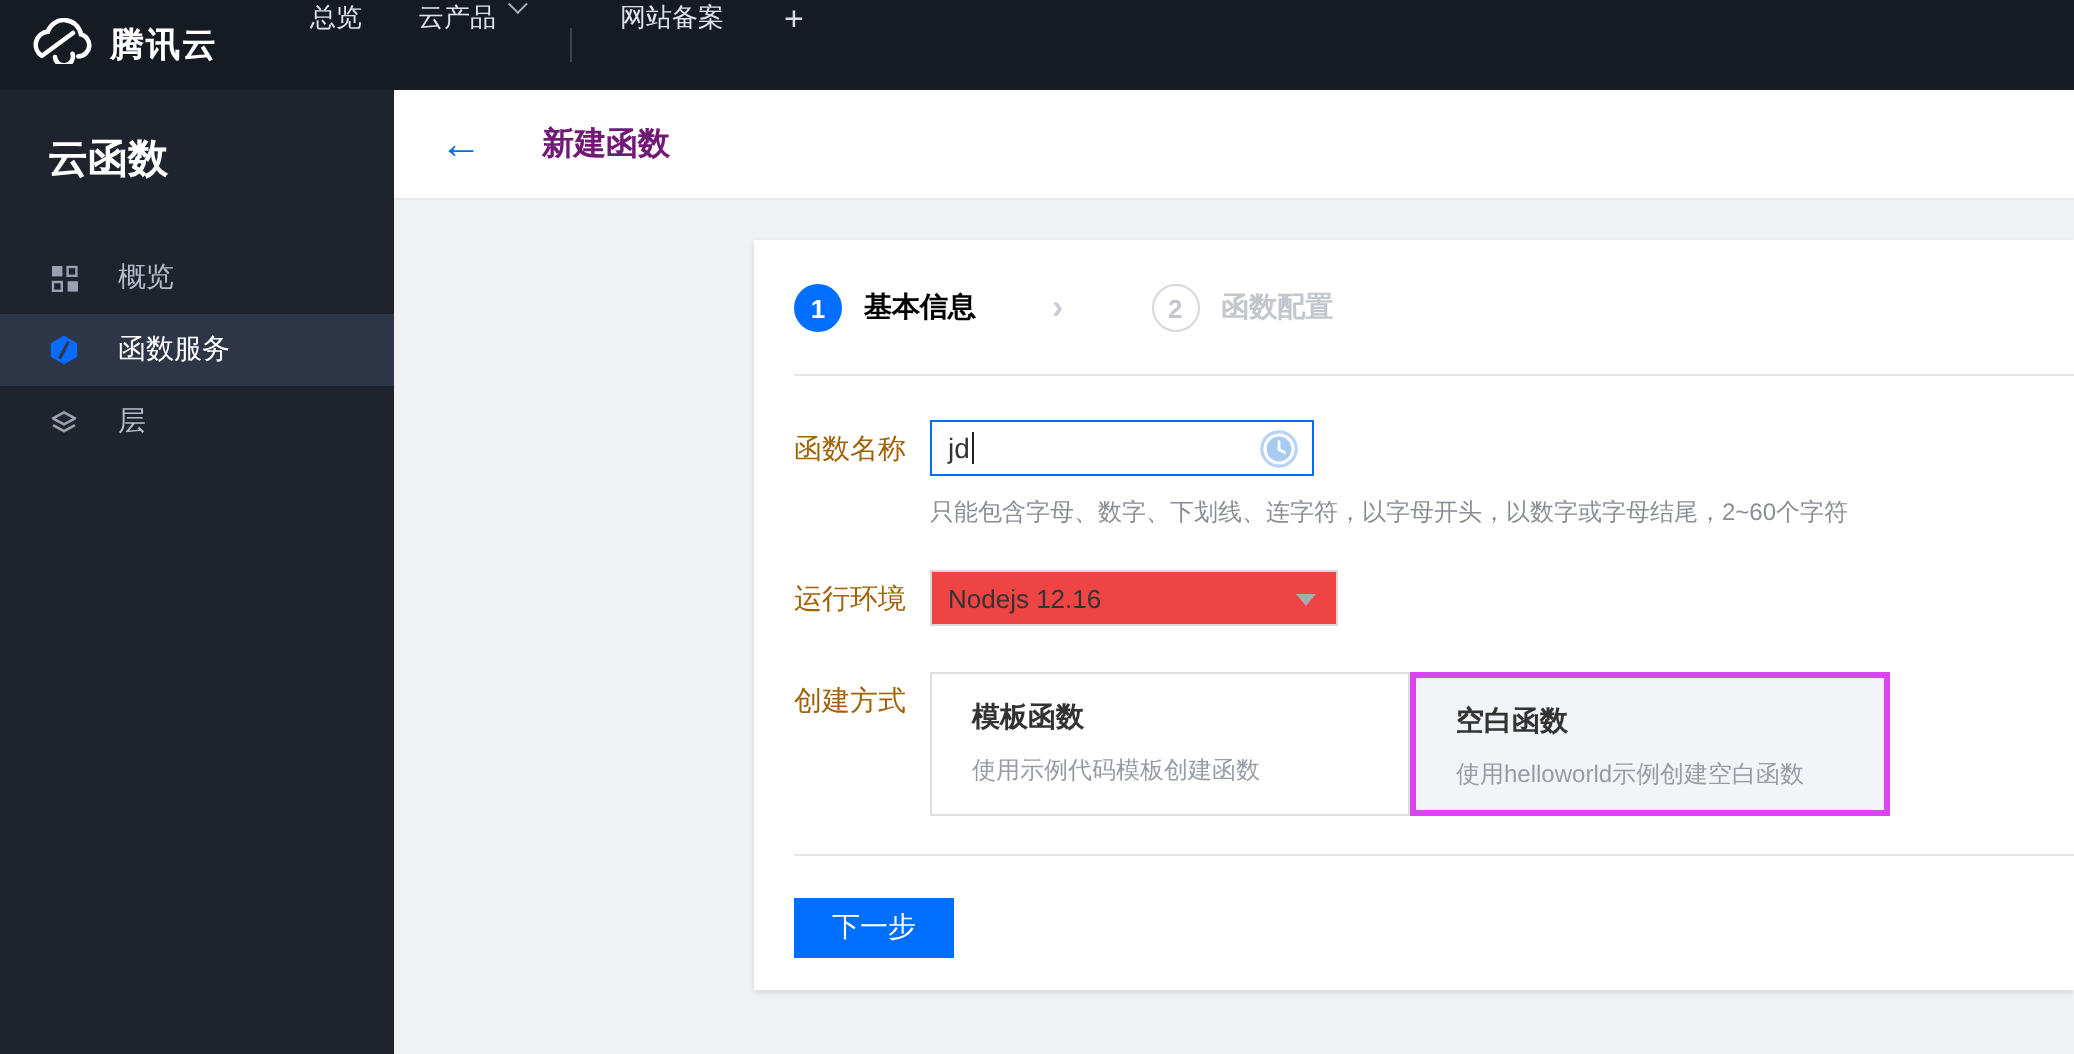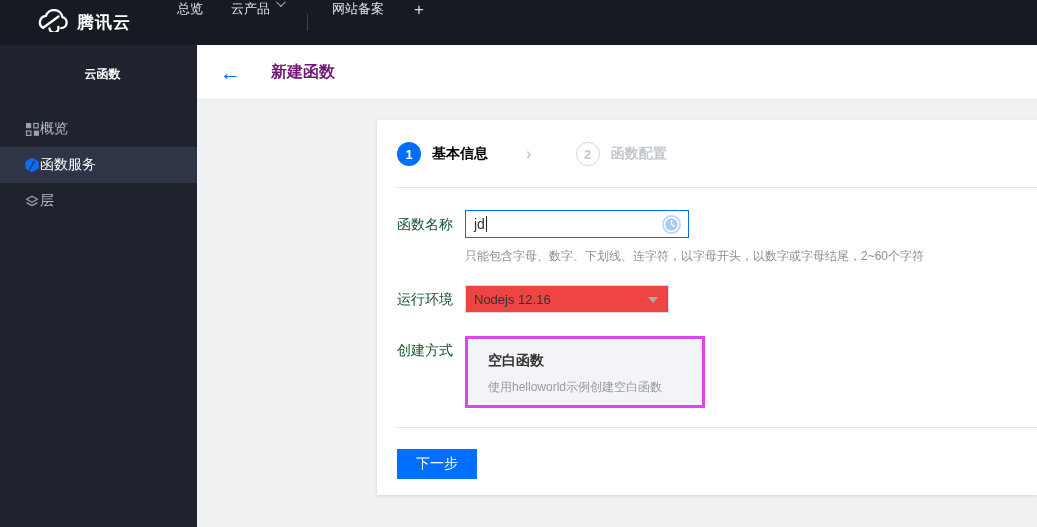--- a/index.html
+++ b/index.html
@@ -11,36 +11,36 @@
     flex-direction: column;
   }
 
   
   .navbar {
     height: 45px; flex: 0 0 45px;
     background: #161a23;
     display: flex; align-items: center;
     color: #e7e9ee;
   }
-  .brand { display: flex; align-items: center; gap: 9px; padding: 0 0 0 36px; cursor: pointer; }
+  .brand { display: flex; align-items: center; gap: 9px; padding: 0 0 0 14px; cursor: pointer; }
   .brand-name { font-size: 17px; font-weight: bold; color: #ffffff; letter-spacing: 1px; }
   .nav-items { display: flex; align-items: center; margin-left: 32px; }
   .nav-item { font-size: 13px; color: #dfe3ea; padding: 0 14px; height: 45px; display: flex; gap: 6px; cursor: pointer; white-space: nowrap; }
   .chev-down { width: 7px; height: 7px; border-right: 1.5px solid #aab1bd; border-bottom: 1.5px solid #aab1bd; transform: rotate(45deg) translateY(-2px); display: inline-block; }
   .nav-divider { width: 1px; height: 17px; background: #3c4352; margin: 0 10px; }
   .nav-plus { font-size: 17px; color: #d8dce3; padding: 0 16px; }
 
   
   .app-body { flex: 1; display: flex; min-height: 0; }
 
   
   .sidebar { width: 197px; flex: 0 0 197px; background: #1e232e; color: #b6bcc8; }
-  .sidebar-title { color: #ffffff; font-size: 12px; font-weight: bold; padding: 21px 16px 20px 24px; text-align: center; }
+  .sidebar-title { color: #ffffff; font-size: 20px; font-weight: bold; padding: 21px 16px 20px 24px; }
   .side-menu { margin-top: 8px; }
-  .side-item { height: 36px; display: flex; align-items: center; gap: 0; padding-left: 24px; font-size: 14px; cursor: pointer; }
+  .side-item { height: 36px; display: flex; align-items: center; gap: 19px; padding-left: 24px; font-size: 14px; cursor: pointer; }
   .side-item.active { background: #2d3547; color: #ffffff; }
   .side-item .ico { width: 16px; height: 16px; display: inline-flex; align-items: center; justify-content: center; }
 
   
   .main { flex: 1; display: flex; flex-direction: column; min-width: 0; }
   .page-header {
     height: 55px; flex: 0 0 55px; background: #ffffff;
     display: flex; align-items: center;
     border-bottom: 1px solid #e8e8e8;
   }
@@ -70,25 +70,25 @@
   .step-label { font-size: 14px; }
   .step-chevron { color: #c9cdd3; font-size: 17px; margin: 0 44px 0 38px; font-weight: bold; }
 
   .hr { border-top: 1px solid #e5e6e8; margin-left: 20px; }
   .hr-steps { margin-top: 21px; }
   .hr-footer { margin-top: 19px; }
 
   
   .form { padding-left: 20px; }
   .form-row { display: flex; margin-top: 22px; }
-  .form-label { width: 68px; flex: 0 0 68px; font-size: 14px; color: #14532d; padding-top: 6px; }
+  .form-label { width: 68px; flex: 0 0 68px; font-size: 14px; color: #a16207; padding-top: 6px; }
   .form-control { flex: 1; }
 
   .text-input {
-    width: 224px; height: 28px;
+    width: 192px; height: 28px;
     border: 1px solid #006eff;
     background: #ffffff;
     display: flex; align-items: center;
     padding: 0 8px; position: relative;
     font-size: 14px; color: #333;
     cursor: text;
   }
   .text-input .caret { width: 1px; height: 16px; background: #222; margin-left: 1px; }
   .text-input .pending-ico { position: absolute; right: 7px; top: 4px; }
 
@@ -246,20 +246,24 @@
                 <span>Nodejs 12.16</span>
                 <span class="select-caret"></span>
               </div>
             </div>
           </div>
 
           <div class="form-row" style="margin-top:23px">
             <div class="form-label">创建方式</div>
             <div class="form-control">
               <div class="option-cards">
+                <div class="option-card">
+                  <div class="option-title">模板函数</div>
+                  <div class="option-desc">使用示例代码模板创建函数</div>
+                </div>
                 <div class="option-card selected">
                   <div class="option-title">空白函数</div>
                   <div class="option-desc">使用helloworld示例创建空白函数</div>
                 </div>
               </div>
             </div>
           </div>
 
         </div>
 

